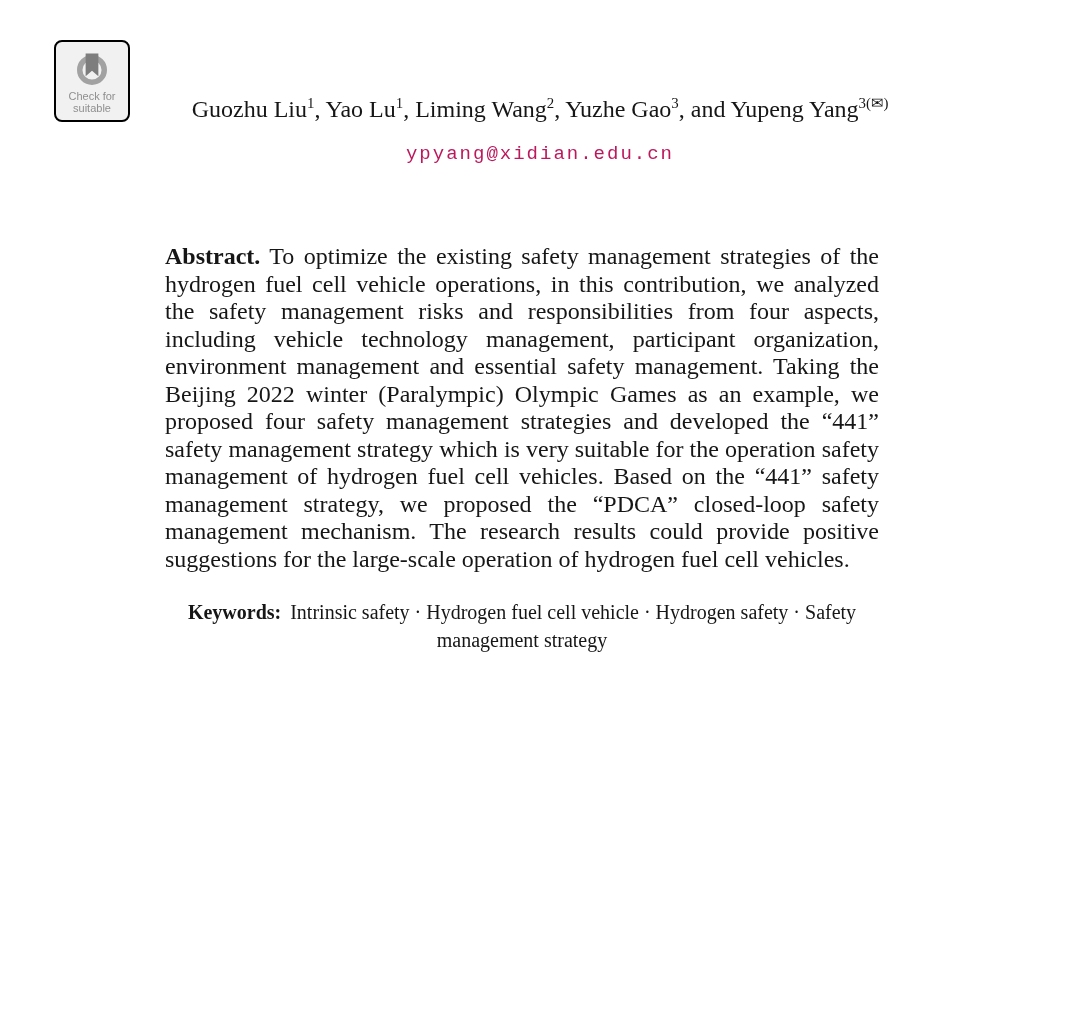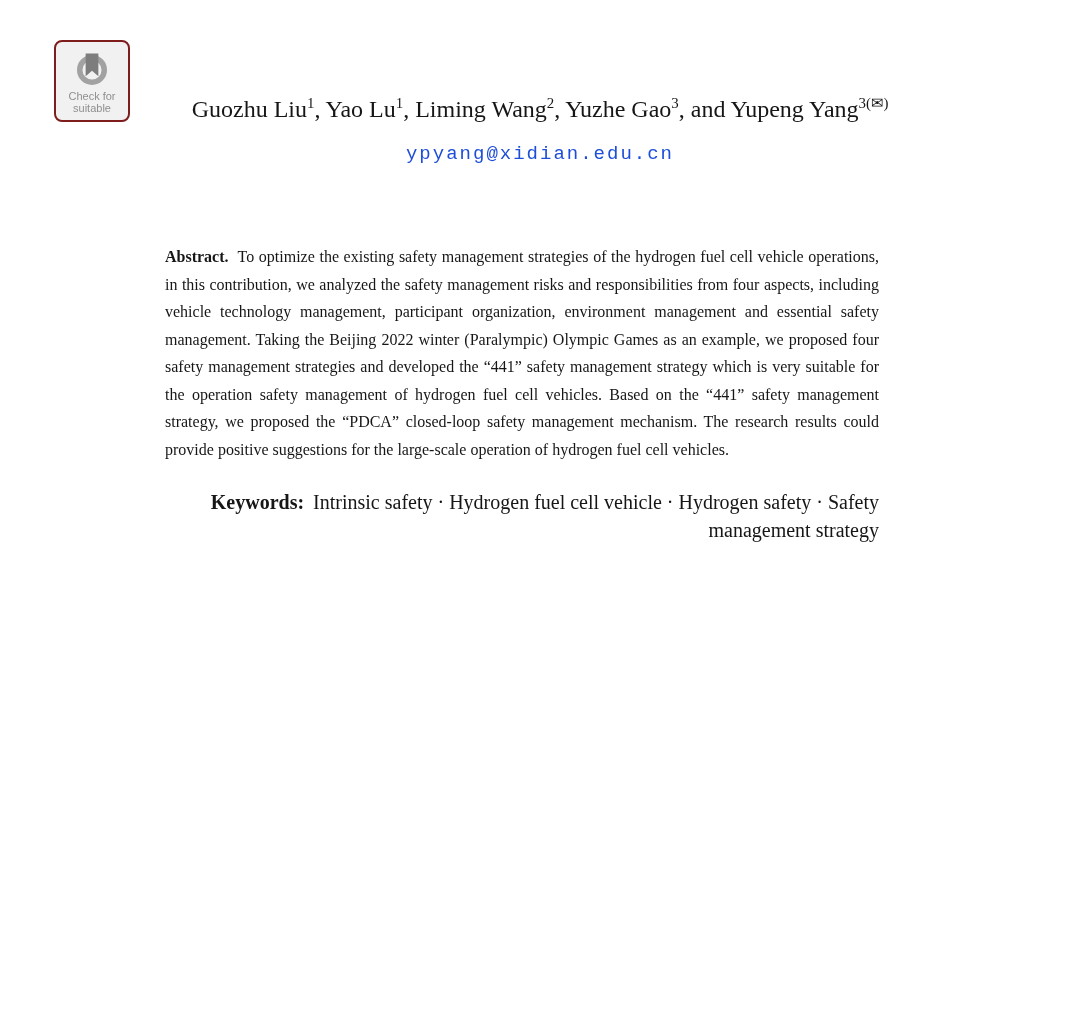--- a/index.html
+++ b/index.html
@@ -17,21 +17,21 @@
   }
 
   
   .badge {
     position: absolute;
     left: 54px;
     top: 40px;
     width: 76px;
     height: 82px;
     background: #f1f1f1;
-    border: 2px solid #7f1d1d;
+    border: 2px solid #000000;
     border-radius: 8px;
     box-sizing: border-box;
     display: flex;
     flex-direction: column;
     align-items: center;
     justify-content: center;
     gap: 1px;
     cursor: pointer;
   }
   .badge svg { width: 40px; height: 40px; display: block; }
@@ -72,41 +72,41 @@
   }
   .affil sup { font-size: 68%; line-height: 0; margin-right: 4px; }
 
   
   .email {
     margin-top: 3px;
     text-align: center;
     font-family: "Liberation Mono", "DejaVu Sans Mono", monospace;
     font-size: 19px;
     letter-spacing: 2px;
-    color: #1d4ed8;
+    color: #be185d;
     cursor: pointer;
   }
 
   
   .abstract {
     margin: 78px 0 0 165px;
     width: 714px;
-    font-size: 16px;
+    font-size: 24px;
     line-height: 27.5px;
     text-align: justify;
   }
   .blabel { font-weight: bold; margin-right: 9px; }
 
   
   .keywords {
     margin: 26px 0 16px 165px;
     width: 714px;
     font-size: 20px;
     line-height: 27.5px;
-    text-align: right;
+    text-align: center;
   }
 </style>
 </head>
 <body>
 
 <div class="page">
 
   <div class="badge">
     <svg viewBox="0 0 44 44" aria-hidden="true">
       <circle cx="22" cy="23" r="13.5" fill="none" stroke="#a2a2a2" stroke-width="6"></circle>

